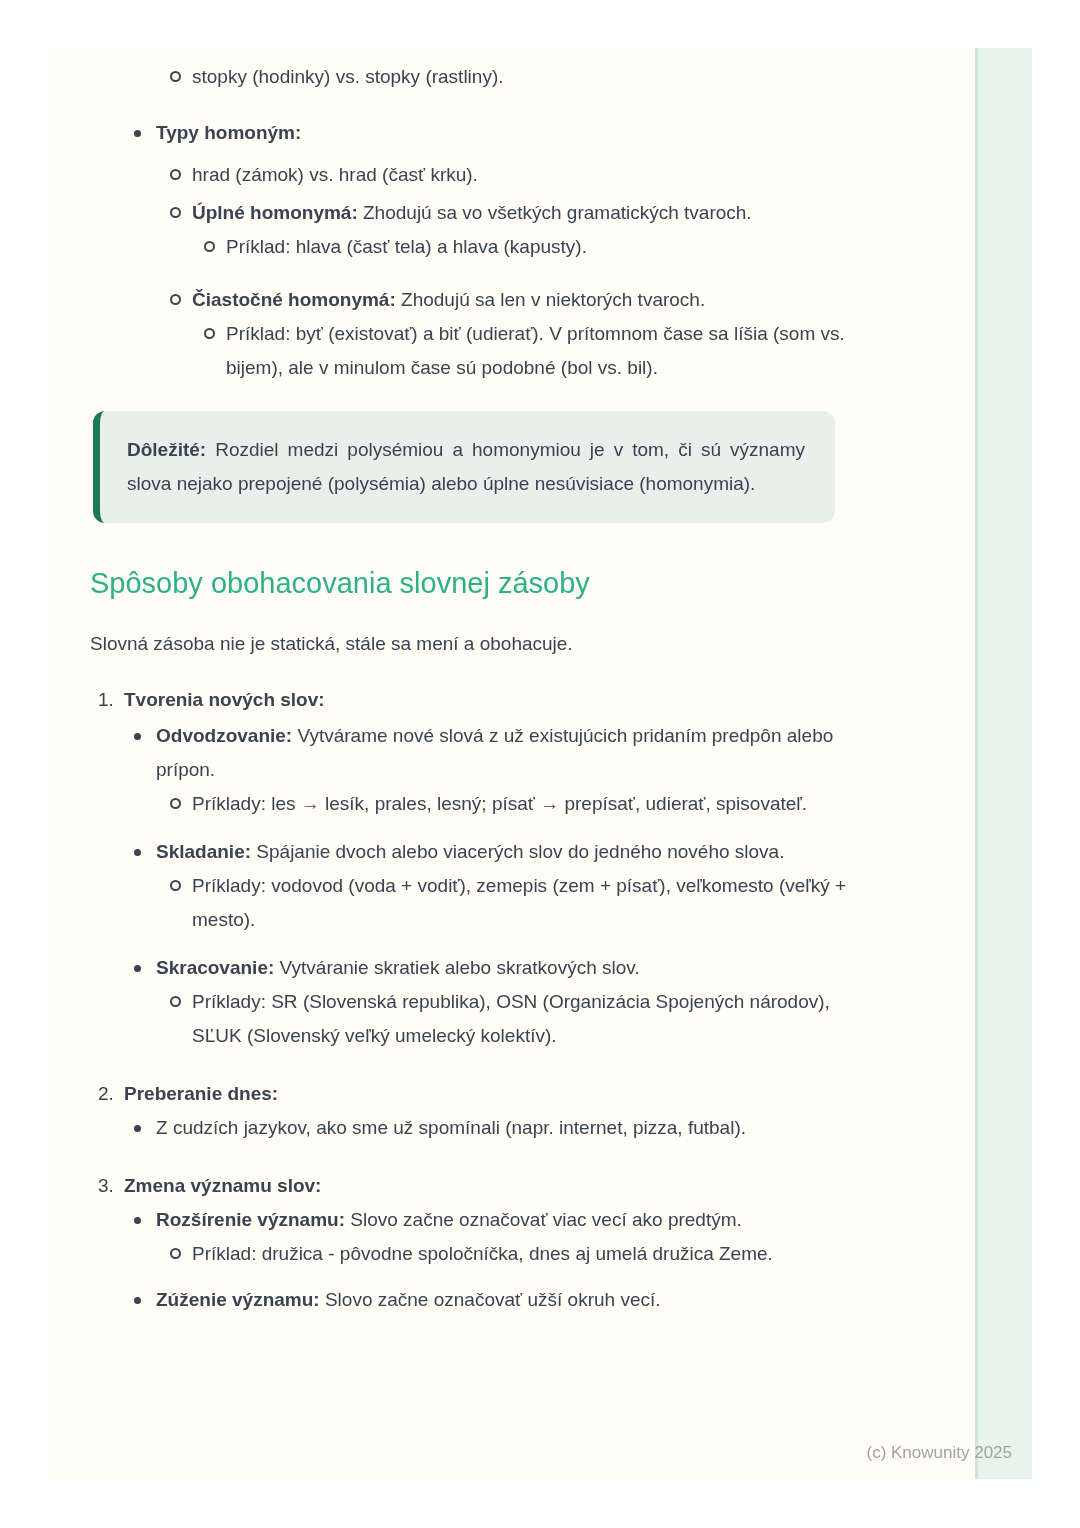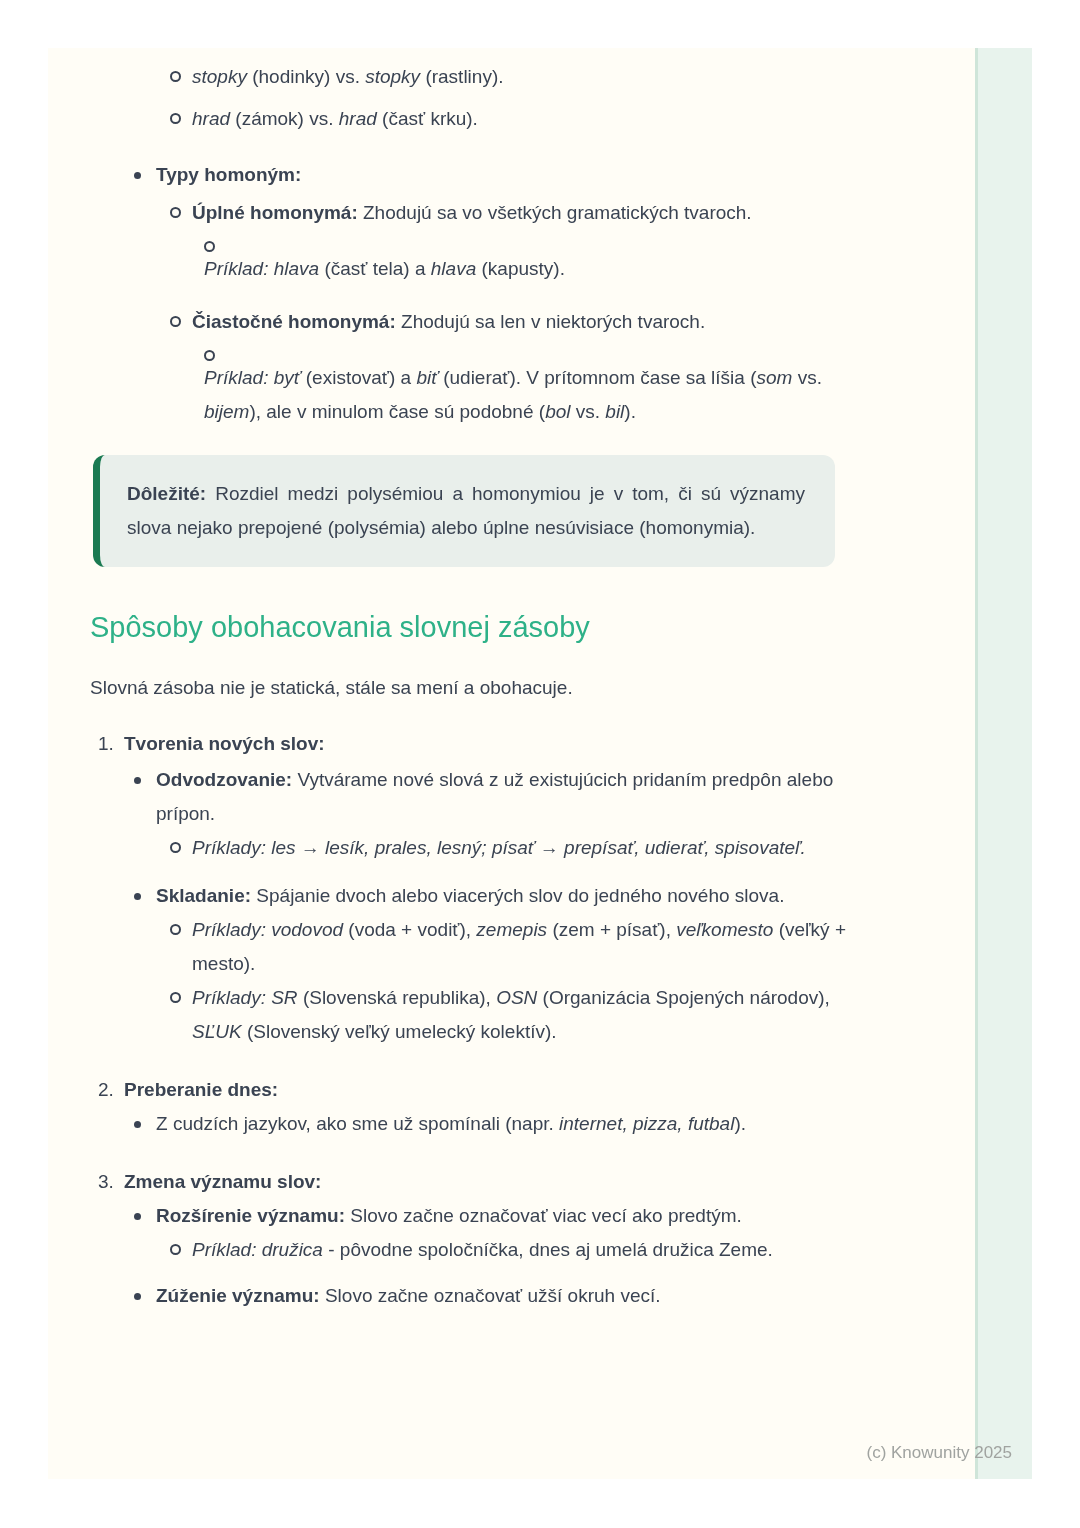--- a/index.html
+++ b/index.html
@@ -26,28 +26,28 @@
   .strip{
     position:absolute;top:0;right:0;bottom:0;width:57px;
     background:var(--strip-bg);
     border-left:3px solid var(--strip-edge);
   }
   .content{
     position:absolute;left:42px;top:12px;width:778px;
     font-size:19px;line-height:34px;
   }
   .b{font-weight:700;}
-  .i{font-style:italic;}
+  .i{}
   .row{display:flex;align-items:flex-start;}
   .row .mk{flex:0 0 22px;}
   .mk.dot::before{content:"";display:block;width:7px;height:7px;border-radius:50%;background:var(--text);margin-top:14px;}
   .mk.circ::before{content:"";display:block;width:7px;height:7px;border-radius:50%;border:2px solid var(--text);margin-top:11px;}
   .l1{padding-left:44px;}
   .l2{padding-left:80px;}
-  .l3{padding-left:114px;flex-direction:column;}
+  .l3{padding-left:114px;}
   .num{padding-left:8px;}
   .num .mk{flex:0 0 26px;}
   .txt{flex:1;}
   .callout{
     margin:26px 0 0 3px;width:742px;
     background:var(--callout-bg);
     border-left:7px solid var(--callout-bar);
     border-radius:12px;
     padding:22px 30px 22px 27px;
     text-align:justify;
@@ -71,28 +71,28 @@
 
 <div class="page">
   <div class="strip"></div>
 
   <div class="content">
 
     <div class="row l2">
       <span class="mk circ"></span>
       <div class="txt"><span class="i">stopky </span><span>(hodinky) vs. </span><span class="i">stopky </span><span>(rastliny).</span></div>
     </div>
+    <div class="row l1 mt22">
+      <span class="mk dot"></span>
+      <div class="txt"><span class="b">Typy homoným:</span></div>
+    </div>
+
     <div class="row l2 mt8">
       <span class="mk circ"></span>
       <div class="txt"><span class="i">hrad </span><span>(zámok) vs. </span><span class="i">hrad </span><span>(časť krku).</span></div>
-    </div>
-
-    <div class="row l1 mt22">
-      <span class="mk dot"></span>
-      <div class="txt"><span class="b">Typy homoným:</span></div>
     </div>
     <div class="row l2 mt4">
       <span class="mk circ"></span>
       <div class="txt"><span class="b">Úplné homonymá: </span><span>Zhodujú sa vo všetkých gramatických tvaroch.</span></div>
     </div>
     <div class="row l3">
       <span class="mk circ"></span>
       <div class="txt"><span class="i">Príklad: hlava </span><span>(časť tela) a </span><span class="i">hlava </span><span>(kapusty).</span></div>
     </div>
     <div class="row l2 mt19">
@@ -124,20 +124,24 @@
       <div class="txt"><span class="i">Príklady: les → lesík, prales, lesný; písať → prepísať, udierať, spisovateľ.</span></div>
     </div>
     <div class="row l1 mt14">
       <span class="mk dot"></span>
       <div class="txt"><span class="b">Skladanie: </span><span>Spájanie dvoch alebo viacerých slov do jedného nového slova.</span></div>
     </div>
     <div class="row l2">
       <span class="mk circ"></span>
       <div class="txt"><span class="i">Príklady: vodovod </span><span>(voda + vodiť), </span><span class="i">zemepis </span><span>(zem + písať), </span><span class="i">veľkomesto </span><span>(veľký + mesto).</span></div>
     </div>
+    <div class="row l1 mt14">
+      <span class="mk dot"></span>
+      <div class="txt"><span class="b">Skracovanie: </span><span>Vytváranie skratiek alebo skratkových slov.</span></div>
+    </div>
     <div class="row l2">
       <span class="mk circ"></span>
       <div class="txt"><span class="i">Príklady: SR </span><span>(Slovenská republika), </span><span class="i">OSN </span><span>(Organizácia Spojených národov), </span><span class="i">SĽUK </span><span>(Slovenský veľký umelecký kolektív).</span></div>
     </div>
 
     <div class="row num mt24">
       <span class="mk">2.</span>
       <div class="txt"><span class="b">Preberanie dnes:</span></div>
     </div>
     <div class="row l1">

